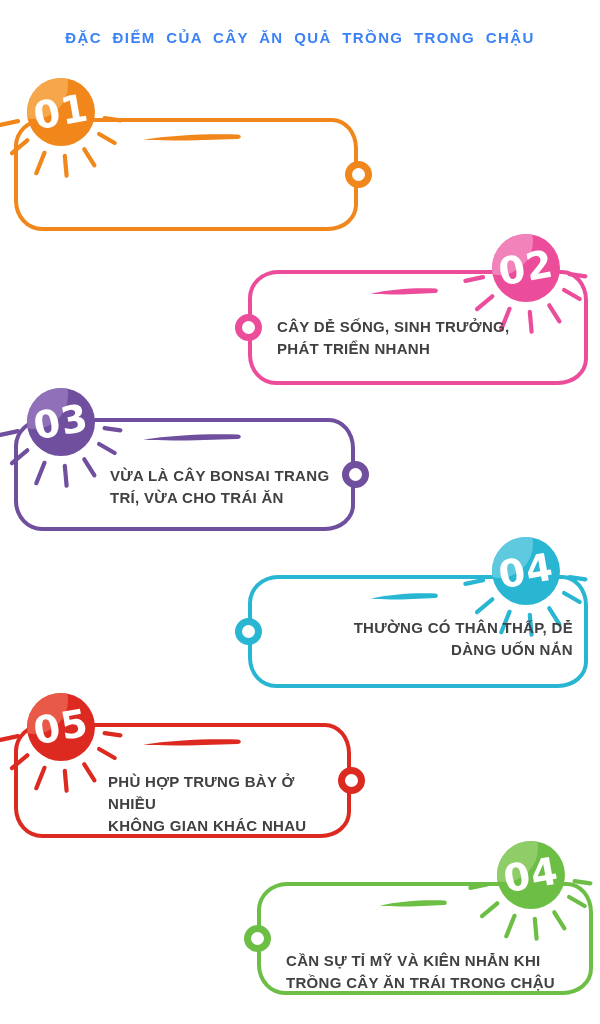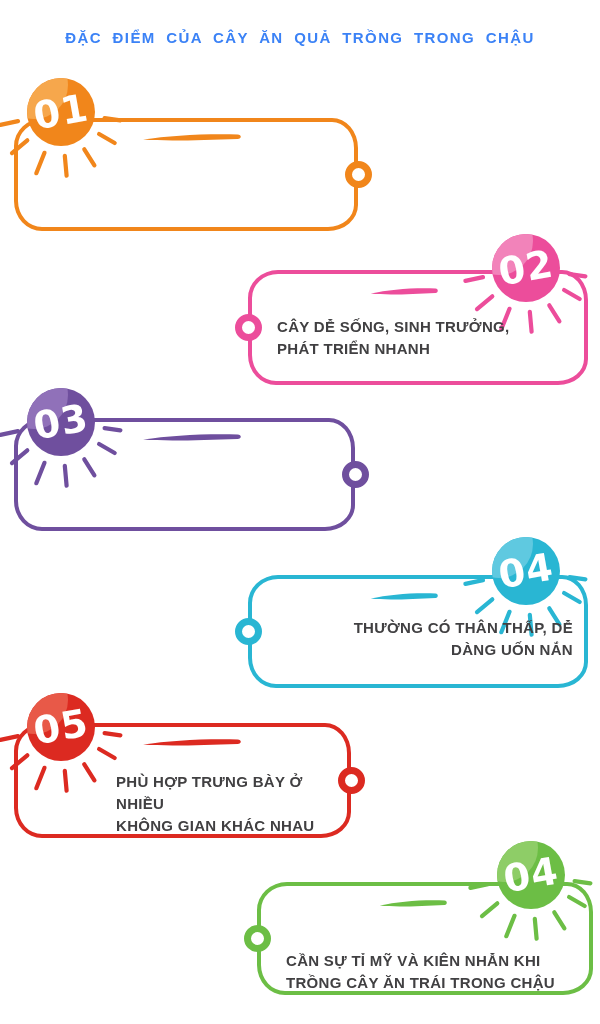--- a/index.html
+++ b/index.html
@@ -77,21 +77,21 @@
   .text{
     position:absolute;font-weight:bold;font-size:15px;line-height:22px;
     letter-spacing:0.3px;white-space:pre-line;
   }
   .left  .text{left:96px;right:16px;}
   .right .text{left:29px;right:15px;}
   #c1 .text{top:30px;word-spacing:5.5px;}
   #c2 .text{top:46px;}
   #c3 .text{top:47px;}
   #c4 .text{top:42px;text-align:right;}
-  #c5 .text{top:48px;left:94px;margin-left:8px;}
+  #c5 .text{top:48px;left:94px;}
   #c6 .text{top:51px;margin-top:17px;}
 </style>
 </head>
 <body>
 
 <div class="stage">
 
   <div class="title" style="color: #3b82f6;">ĐẶC ĐIỂM CỦA CÂY ĂN QUẢ TRỒNG TRONG CHẬU</div>
 
   <div class="card left" id="c1" style="--accent: #F1861B; --accent-light: #F6A74C;">
@@ -153,20 +153,22 @@
           <line x1="78.8" y1="118.8" x2="80.6" y2="138.7"></line>
           <line x1="98.3" y1="112.3" x2="108.4" y2="128.4"></line>
           <line x1="113.1" y1="97" x2="128.7" y2="106"></line>
           <line x1="118.6" y1="81.1" x2="134.4" y2="83.3"></line>
       </svg>
       <div class="badge">
           <span class="num">03</span>
         </div>
     </div>
     <div class="donut"></div>
+    <div class="text" style="color: rgb(65, 64, 66);">VỪA LÀ CÂY BONSAI TRANG
+TRÍ, VỪA CHO TRÁI ĂN</div>
   </div>
 
   <div class="card right" id="c4" style="--accent: #29B6D3; --accent-light: #5FC9E0;">
     <div class="panel"></div>
     <svg class="swoosh" viewBox="0 0 96 14" preserveAspectRatio="none">
         <path fill="currentColor" d="M1 10 C 26 5.5, 56 3, 90 4 C 94 4.2, 94 9, 90 9.2 C 58 10.5, 24 12, 1 10 Z"></path>
       </svg>
     <div class="sun">
       <svg class="rays" viewBox="0 0 150 150" fill="none" stroke="currentColor" stroke-width="4.2" stroke-linecap="round">
         <line x1="32" y1="84.1" x2="14.4" y2="87.9"></line>

